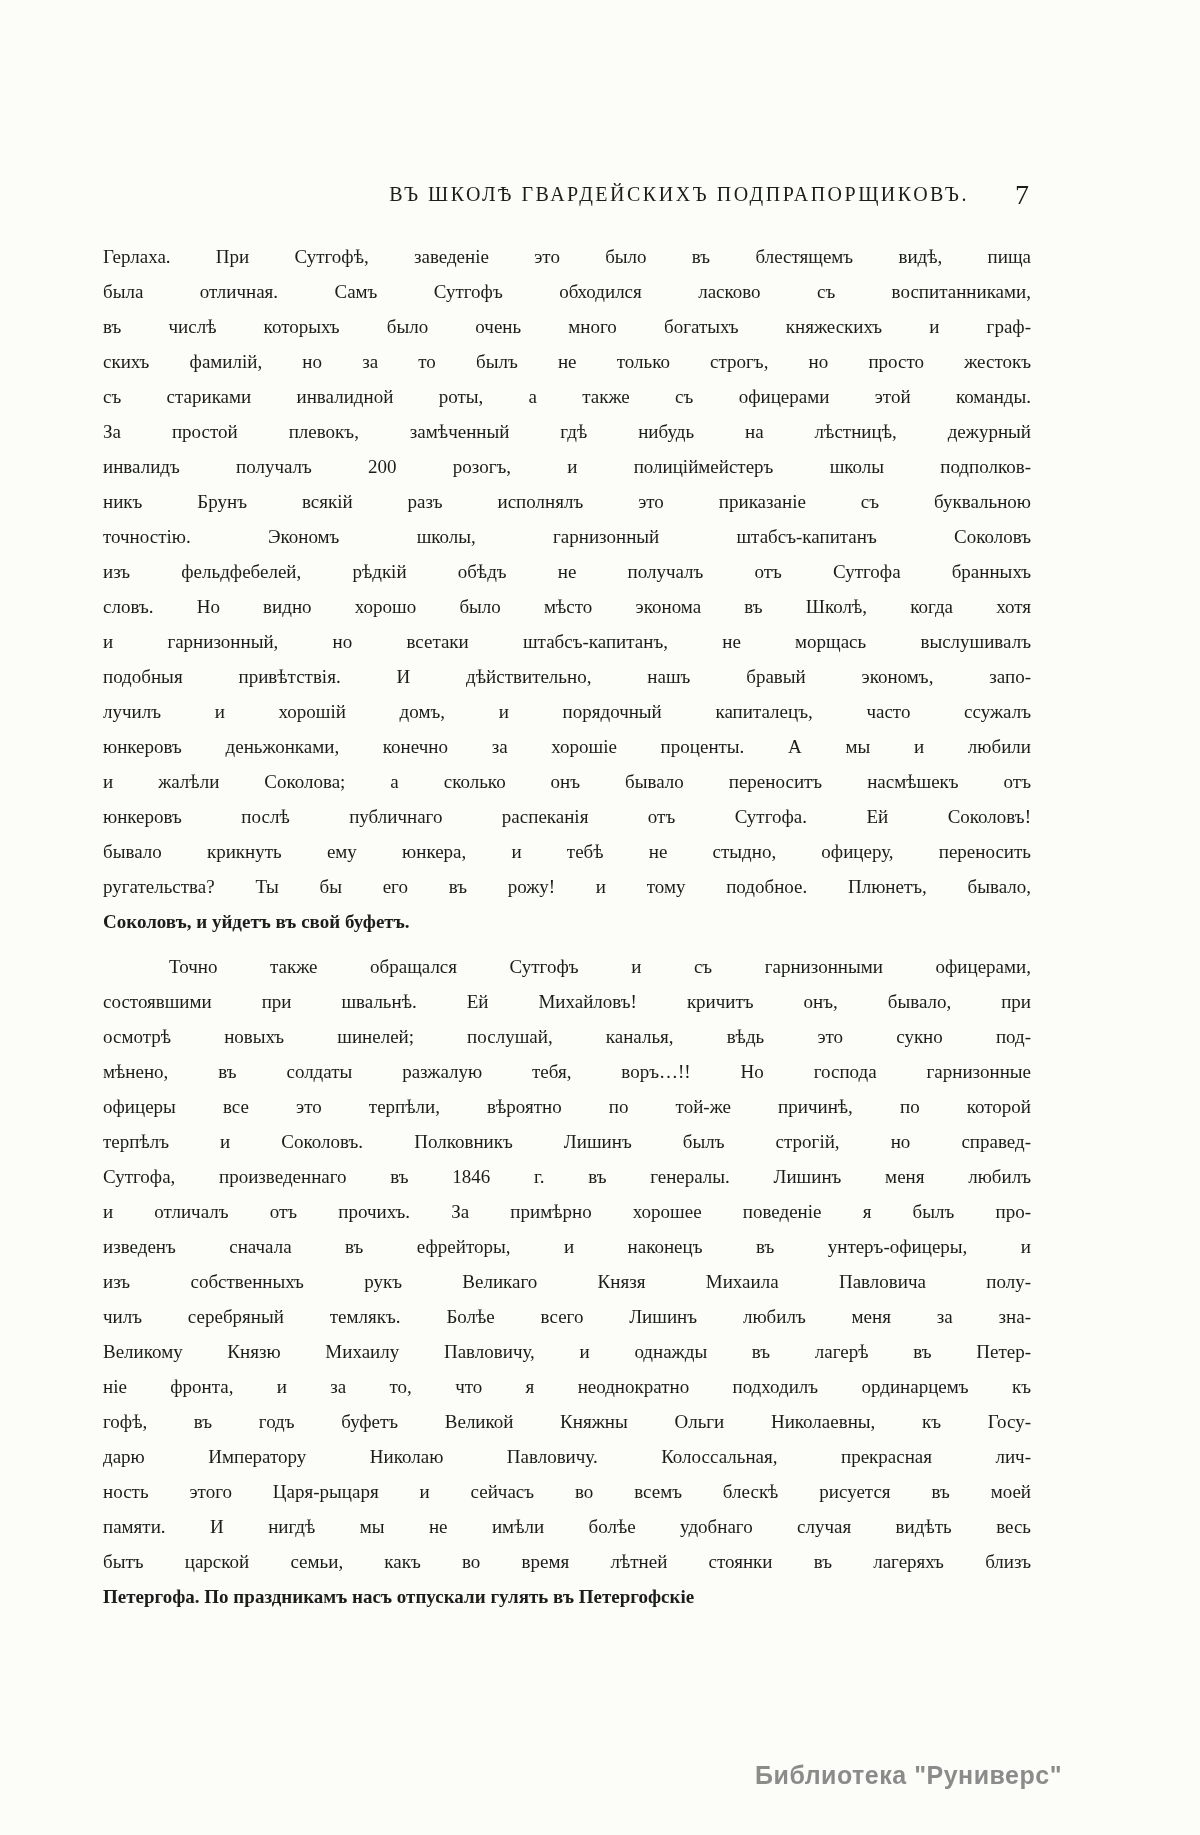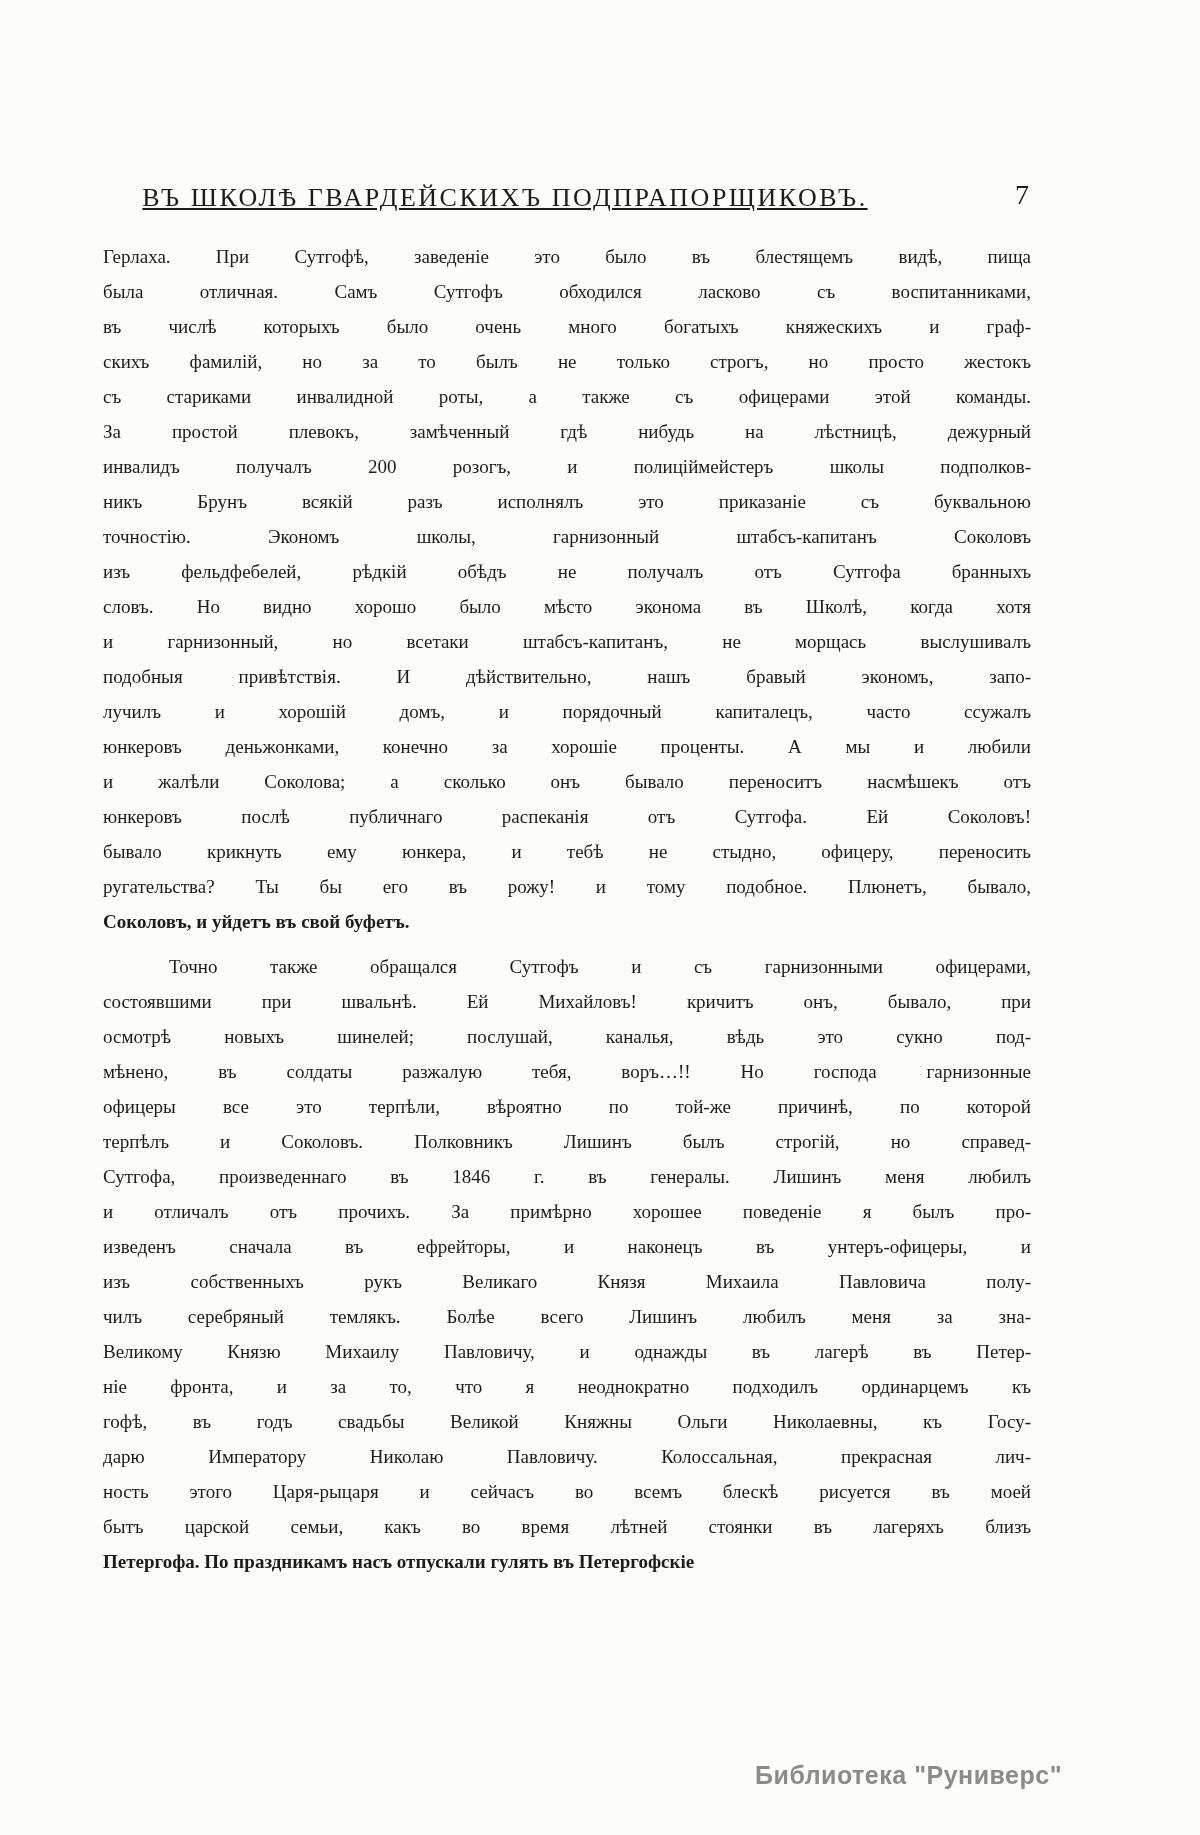--- a/index.html
+++ b/index.html
@@ -18,26 +18,25 @@
     left: 103px;
     top: 183px;
     width: 928px;
   }
   .header-row {
     position: relative;
     height: 32px;
   }
   .running-title {
     display: block;
-    text-align: center;
-    font-size: 26px;
+    text-align: right;
+    font-size: 20px;
     letter-spacing: 2.5px;
     white-space: nowrap;
     transform: translateX(-62px);
-    text-decoration: underline;
   }
   .page-number {
     position: absolute;
     right: 2px;
     top: -4px;
     font-size: 28px;
   }
   .body-text {
     margin-top: 24px;
   }
@@ -108,22 +107,23 @@
           <div class="line">мѣнено, въ солдаты разжалую тебя, воръ…!! Но господа гарнизонные</div>
           <div class="line">офицеры все это терпѣли, вѣроятно по той-же причинѣ, по которой</div>
           <div class="line">терпѣлъ и Соколовъ. Полковникъ Лишинъ былъ строгій, но справед-</div>
           <div class="line">Сутгофа, произведеннаго въ 1846 г. въ генералы. Лишинъ меня любилъ</div>
           <div class="line">и отличалъ отъ прочихъ. За примѣрно хорошее поведеніе я былъ про-</div>
           <div class="line">изведенъ сначала въ ефрейторы, и наконецъ въ унтеръ-офицеры, и</div>
           <div class="line">изъ собственныхъ рукъ Великаго Князя Михаила Павловича полу-</div>
           <div class="line">чилъ серебряный темлякъ. Болѣе всего Лишинъ любилъ меня за зна-</div>
           <div class="line">Великому Князю Михаилу Павловичу, и однажды въ лагерѣ въ Петер-</div>
           <div class="line">ніе фронта, и за то, что я неоднократно подходилъ ординарцемъ къ</div>
-          <div class="line">гофѣ, въ годъ свадьбы Великой Княжны Ольги Николаевны, къ Госу-</div>
+          <div class="line">гофѣ, въ годъ буфетъ Великой Княжны Ольги Николаевны, къ Госу-</div>
           <div class="line">дарю Императору Николаю Павловичу. Колоссальная, прекрасная лич-</div>
           <div class="line">ность этого Царя-рыцаря и сейчасъ во всемъ блескѣ рисуется въ моей</div>
+          <div class="line">памяти. И нигдѣ мы не имѣли болѣе удобнаго случая видѣть весь</div>
           <div class="line">бытъ царской семьи, какъ во время лѣтней стоянки въ лагеряхъ близъ</div>
           <div class="line last">Петергофа. По праздникамъ насъ отпускали гулять въ Петергофскіе</div>
         </div>
     </div>
   </div>
   <div class="watermark">Библиотека "Руниверс"</div>
 </div>
 
 </body></html>

